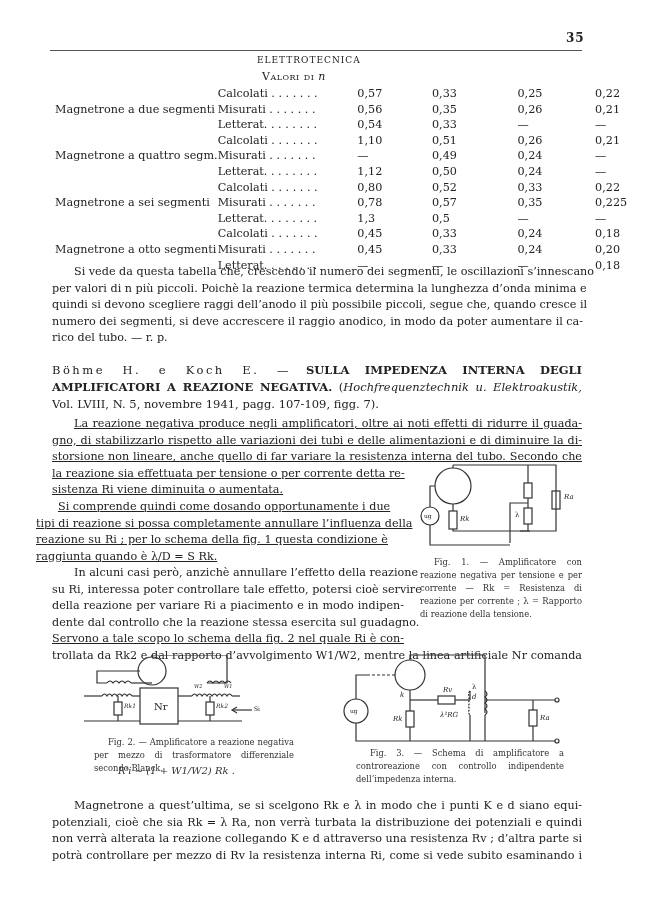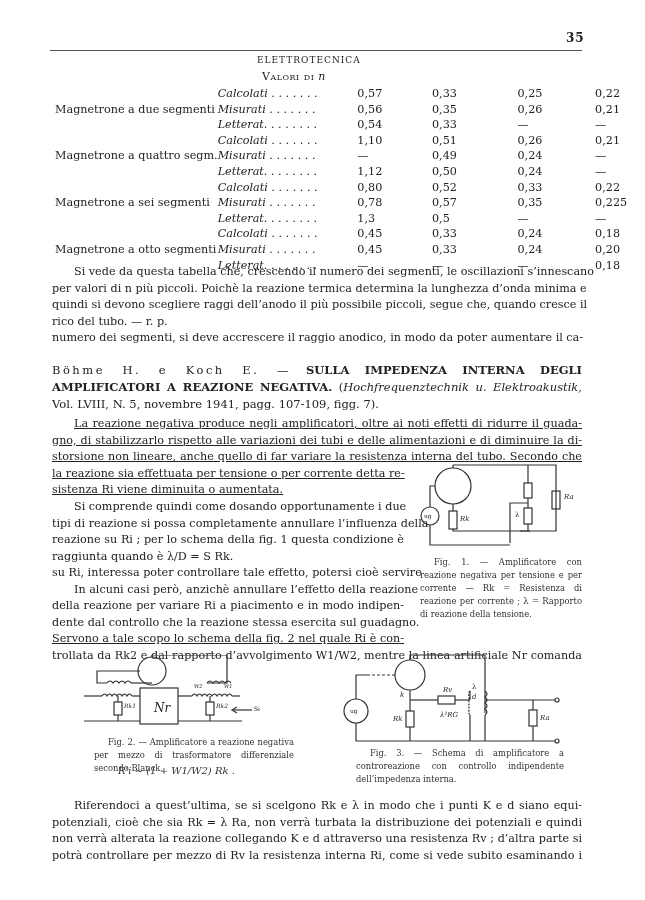--- a/index.html
+++ b/index.html
@@ -8,21 +8,21 @@
   .abs { position:absolute; }
   .runhead { top:33px; left:0; width:645px; font-size:9px; letter-spacing:1px; }
   .runhead .title { position:absolute; left:257px; top:0;margin-top:22px; }
   .runhead .pno { position:absolute; left:566px; top:-2px; font-size:12px; font-weight:bold; }
   .rule { top:50px; left:50px; width:532px; height:1px; background:#555; }
   .tcap { top:70px; left:262px; font-size:11px; letter-spacing:0.5px; }
   .tcap .sc { font-variant:small-caps; }
   table.vals { position:absolute; left:55px; top:86px; border-collapse:collapse; font-size:11.2px; }
   table.vals td { padding:0; height:15.6px; line-height:15.6px; white-space:nowrap; vertical-align:middle; }
   td.grp { width:160px;margin-top:29px; }
-  td.kind { width:140px;font-style:italic; }
+  td.kind { width:140px; }
   td.v1 { width:75px; } td.v2 { width:86px; } td.v3 { width:78px;margin-left:12px; } td.v4 { width:50px;margin-top:28px; }
   .p { position:absolute; font-size:11.2px; line-height:16.6px; text-align:justify; }
   .p .line { display:block; white-space:nowrap; text-align-last:justify; }
   .p .line.last { text-align-last:left; }
   .ref { top:362px; left:52px; width:530px; font-size:11.5px; line-height:17px; }
   .sc2 { letter-spacing:2.5px; }
   .bold { font-weight:bold; }
   .it { font-style:italic; }
   .fig { position:absolute; }
   .cap { position:absolute; font-size:8.4px; line-height:13px; text-align:justify; color:#333; }
@@ -143,49 +143,49 @@
       <td class="v3">—</td>
       <td class="v4">0,18</td>
     </tr>
   </tbody>
 </table>
 
 <div class="p" style="top:264px; left:52px; width:530px;">
   <span class="line" style="padding-left:22px;">Si vede da questa tabella che, crescendo il numero dei segmenti, le oscillazioni s’innescano</span>
   <span class="line">per valori di n più piccoli. Poichè la reazione termica determina la lunghezza d’onda minima e</span>
   <span class="line">quindi si devono scegliere raggi dell’anodo il più possibile piccoli, segue che, quando cresce il</span>
+  <span class="line">numero dei segmenti, si deve accrescere il raggio anodico, in modo da poter aumentare il ca-</span>
   <span class="line last">rico del tubo. — r. p.</span>
-  <span class="line">numero dei segmenti, si deve accrescere il raggio anodico, in modo da poter aumentare il ca-</span>
 </div>
 
 <div class="p ref">
   <span class="sc2">Böhme H. e Koch E. —</span>
   <span class="bold">SULLA IMPEDENZA INTERNA DEGLI AMPLIFICATORI A REAZIONE NEGATIVA.</span>
   (<span class="it">Hochfrequenztechnik u. Elektroakustik,</span>
   <span>Vol. LVIII, N. 5, novembre 1941, pagg. 107-109, figg. 7).</span>
 </div>
 
 <div class="p" style="top:416px; left:52px; width:530px;text-decoration:underline;">
   <span class="line" style="padding-left:22px;">La reazione negativa produce negli amplificatori, oltre ai noti effetti di ridurre il guada-</span>
   <span class="line">gno, di stabilizzarlo rispetto alle variazioni dei tubi e delle alimentazioni e di diminuire la di-</span>
   <span class="line">storsione non lineare, anche quello di far variare la resistenza interna del tubo. Secondo che</span>
   <span class="line" style="width:352px;">la reazione sia effettuata per tensione o per corrente detta re-</span>
   <span class="line last">sistenza Ri viene diminuita o aumentata.</span>
 </div>
 
-<div class="p" style="top:499px; left:52px; width:352px;">
+<div class="p" style="top:499px; left:36px; width:352px;text-decoration:underline;">
   <span class="line" style="padding-left:22px;">Si comprende quindi come dosando opportunamente i due</span>
   <span class="line">tipi di reazione si possa completamente annullare l’influenza della</span>
   <span class="line">reazione su Ri ; per lo schema della fig. 1 questa condizione è</span>
   <span class="line last">raggiunta quando è λ/D = S Rk.</span>
 </div>
 
 <div class="p" style="top:565px; left:52px; width:530px;">
+  <span class="line" style="padding-left:22px; width:330px;">In alcuni casi però, anzichè annullare l’effetto della reazione</span>
   <span class="line" style="width:352px;">su Ri, interessa poter controllare tale effetto, potersi cioè servire</span>
-  <span class="line" style="padding-left:22px; width:330px;">In alcuni casi però, anzichè annullare l’effetto della reazione</span>
   <span class="line" style="width:352px;">della reazione per variare Ri a piacimento e in modo indipen-</span>
   <span class="line" style="width:352px;">dente dal controllo che la reazione stessa esercita sul guadagno.</span>
   <span class="line" style="width:352px;text-decoration:underline;">Servono a tale scopo lo schema della fig. 2 nel quale Ri è con-</span>
   <span class="line">trollata da Rk2 e dal rapporto d’avvolgimento W1/W2, mentre la linea artificiale Nr comanda</span>
 </div>
 
 <div class="fig" style="left:420px; top:463px; width:170px; height:95px;">
   <svg width="170" height="95" viewBox="0 0 170 95" stroke="#333" fill="none" stroke-width="1.2">
     <circle cx="33" cy="23" r="18"></circle>
     <line x1="33" y1="5" x2="33" y2="2"></line>
@@ -232,21 +232,21 @@
     <path d="M110 41 q2.5 -4 5 0 q2.5 -4 5 0 q2.5 -4 5 0 q2.5 -4 5 0 q2.5 -4 5 0 q2.5 -4 5 0 q2.5 -4 5 0 q2.5 -4 5 0"></path>
     <line x1="150" y1="41" x2="158" y2="41"></line>
     <line x1="128" y1="41" x2="128" y2="47"></line>
     <rect x="124" y="47" width="8" height="13"></rect>
     <line x1="128" y1="60" x2="128" y2="66"></line>
     <line x1="96" y1="66" x2="160" y2="66"></line>
     <line x1="170" y1="55" x2="150" y2="55"></line>
     <polyline points="155,52 150,55 155,58"></polyline>
   </svg>
   <span class="abs" style="left:42px; top:47px; font-size:6px; font-style:italic;">Rk1</span>
-  <span class="abs" style="left:72px; top:46px; font-size:12px; font-style:italic;">Nr</span>
+  <span class="abs" style="left:72px; top:46px; font-size:10px; ">Nr</span>
   <span class="abs" style="left:134px; top:47px; font-size:6px; font-style:italic;">Rk2</span>
   <span class="abs" style="left:112px; top:28px; font-size:5px; font-style:italic;">W2</span>
   <span class="abs" style="left:142px; top:28px; font-size:5px; font-style:italic;">W1</span>
   <span class="abs" style="left:172px; top:50px; font-size:6px;">Si</span>
 </div>
 <div class="cap" style="left:84px; top:736px; width:200px; text-indent:14px;margin-left:10px;">Fig. 2. — Amplificatore a reazione negativa per mezzo di trasformatore differenziale secondo Blanck.</div>
 <div class="cap" style="left:118px; top:764px; font-size:10px; font-style:italic;">R'i ∼ (1 + W1/W2) Rk .</div>
 
 <div class="fig" style="left:340px; top:653px; width:230px; height:95px;">
   <svg width="230" height="95" viewBox="0 0 230 95" stroke="#333" fill="none" stroke-width="1.2">
@@ -280,17 +280,17 @@
   <span class="abs" style="left:103px; top:33px; font-size:7px; font-style:italic;">Rv</span>
   <span class="abs" style="left:132px; top:30px; font-size:7px;">λ</span>
   <span class="abs" style="left:132px; top:40px; font-size:7px; font-style:italic;">d</span>
   <span class="abs" style="left:100px; top:58px; font-size:7px; font-style:italic;">λ²RG</span>
   <span class="abs" style="left:200px; top:61px; font-size:7px; font-style:italic;">Ra</span>
   <span class="abs" style="left:10px; top:54px; font-size:6px;">ug</span>
 </div>
 <div class="cap" style="left:356px; top:747px; width:208px; text-indent:14px;">Fig. 3. — Schema di amplificatore a controreazione con controllo indipendente dell’impedenza interna.</div>
 
 <div class="p" style="top:798px; left:52px; width:530px;">
-  <span class="line" style="padding-left:22px;">Riferendoci a quest’ultima, se si scelgono Rk e λ in modo che i punti K e d siano equi-</span>
+  <span class="line" style="padding-left:22px;">Magnetrone a quest’ultima, se si scelgono Rk e λ in modo che i punti K e d siano equi-</span>
   <span class="line">potenziali, cioè che sia Rk = λ Ra, non verrà turbata la distribuzione dei potenziali e quindi</span>
   <span class="line">non verrà alterata la reazione collegando K e d attraverso una resistenza Rv ; d’altra parte si</span>
   <span class="line">potrà controllare per mezzo di Rv la resistenza interna Ri, come si vede subito esaminando i</span>
 </div>
 
 </body></html>

